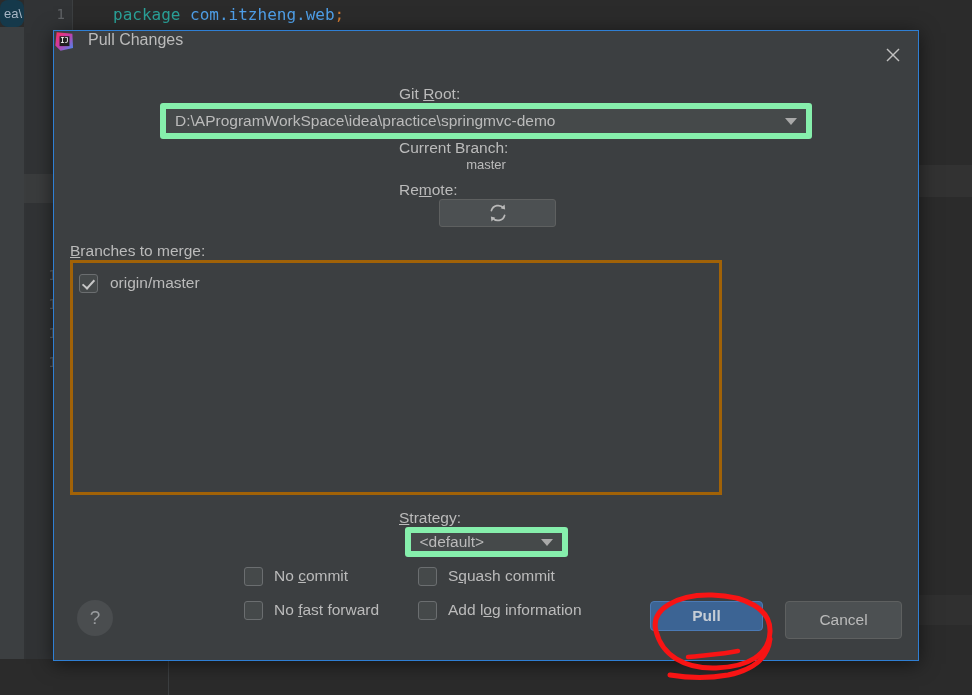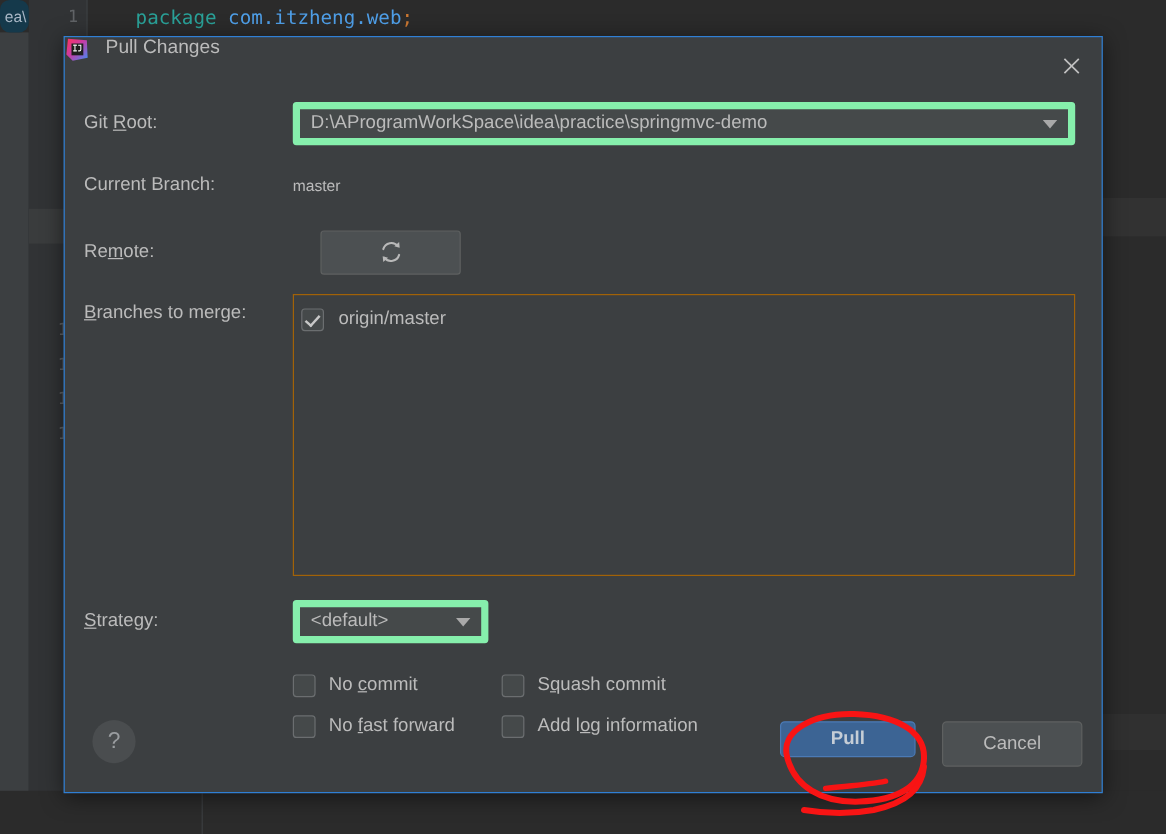--- a/index.html
+++ b/index.html
@@ -153,21 +153,22 @@
 
   .dlg-body {
     position: relative;
     padding: 0 16px;
   }
 
   
   .row {
     display: flex;
     align-items: center;
-    margin-bottom: 12px;
+    margin-bottom: 0;
+    flex-direction: column;
   }
   .lbl {
     color: #bbbbbb;
     font-size: 15.5px;
     width: 174px;
     flex: 0 0 auto;
   }
   .lbl u { text-decoration: underline; }
 
   .combo {
@@ -233,21 +234,21 @@
 
   #row-branches {
     align-items: flex-start;
     margin-top: 8px;
   }
   #row-branches .lbl { padding-top: 7px; }
   #branches-list {
     width: 652px;
     height: 235px;
     background: #3c3f41;
-    border: 1px solid #a16207;
+    border: 3px solid #a16207;
     box-sizing: border-box;
     padding: 8px 0 0 6px;
   }
   .branch-item {
     display: flex;
     align-items: center;
     height: 24px;
     cursor: pointer;
   }
   .branch-item .bname {

